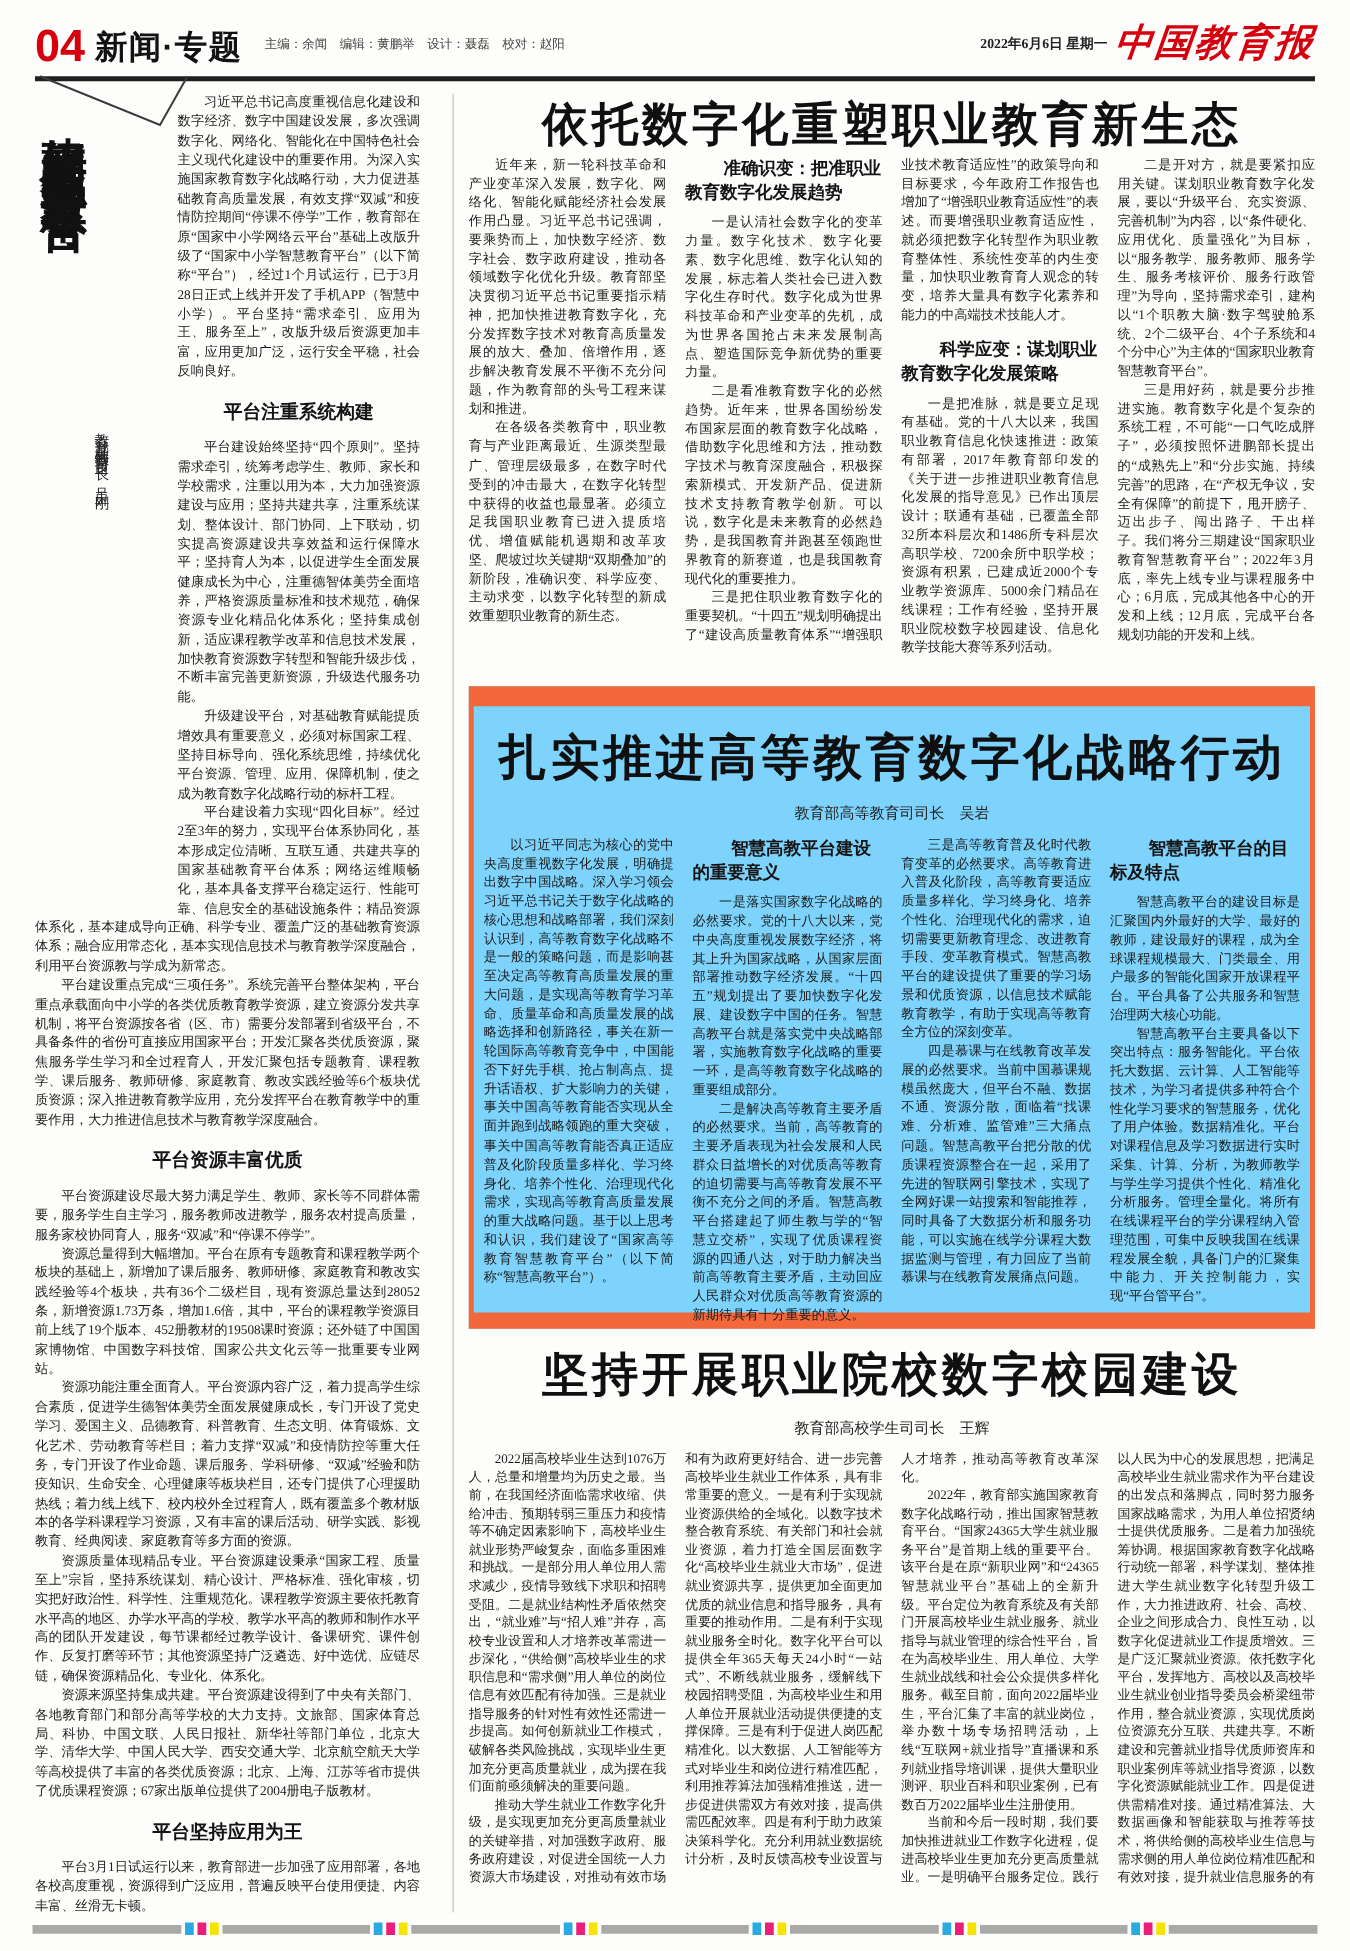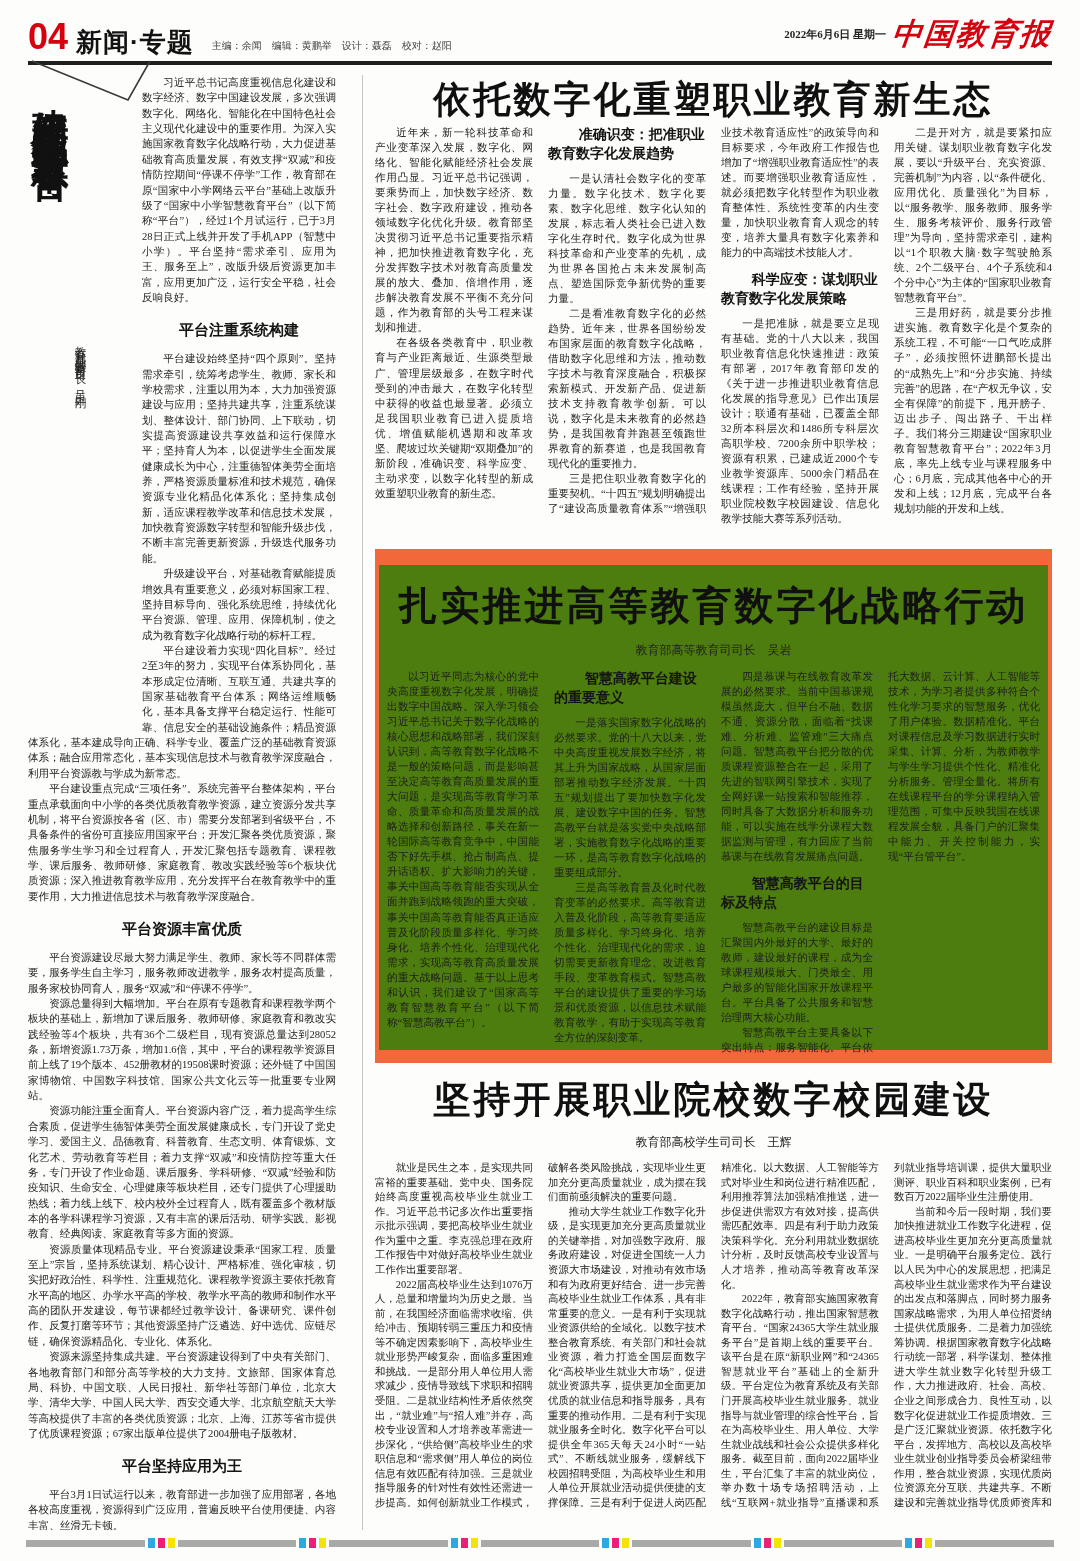--- a/index.html
+++ b/index.html
@@ -1,20 +1,20 @@
 <!DOCTYPE html>
 <html><head>
 <meta charset="utf-8">
 <style>
   html,body{margin:0;padding:0;background:#e8e8e4;}
   .page{position:relative;width:1080px;height:1561px;margin:0 auto;background:#fdfdfb;
         font-family:"Liberation Serif","DejaVu Serif",serif;color:#1c1c1c;overflow:hidden;}
   
   .hdr{display:flex;justify-content:space-between;align-items:flex-end;padding:14px 28px 4px 28px;}
-  .hdr-left{display:flex;align-items:flex-end;gap:8px;}
+  .hdr-left{display:flex;align-items:center;gap:8px;}
   .pageno{font-family:"Liberation Sans","DejaVu Sans",sans-serif;font-size:36px;font-weight:bold;color:#d6000f;line-height:1;}
   .section{font-family:"Liberation Sans","DejaVu Sans",sans-serif;font-size:26px;font-weight:900;color:#121212;letter-spacing:1px;line-height:1;}
   .credits{font-size:10px;color:#444;margin-left:10px;position:relative;top:-2px;}
   .hdr-right{display:flex;align-items:center;gap:6px;}
   .date{font-size:11px;color:#222;font-weight:bold;}
   .masthead{font-size:30px;font-weight:900;font-style:italic;color:#d6000f;
             font-family:"Liberation Serif","DejaVu Serif",serif;letter-spacing:2px;transform:skewX(-6deg);}
   .rule{height:4px;background:#1f1f1f;margin:2px 28px 0 28px;}
   .swoosh{position:absolute;left:30px;top:60px;}
   
@@ -37,21 +37,21 @@
   .cols-mid{column-count:4;height:400px;font-size:10.6px;line-height:1.42;}
   .cols-bot{column-count:4;height:362px;font-size:10.4px;line-height:1.4;}
   p.p{margin:0;text-indent:2em;}
   h3.h{font-family:"Liberation Sans","DejaVu Sans",sans-serif;font-size:14px;font-weight:900;
        margin:10px 0 8px 0;text-indent:2.2em;line-height:1.35;color:#141414;text-align:left;}
   h3.hc{font-family:"Liberation Sans","DejaVu Sans",sans-serif;font-size:15px;font-weight:900;
         margin:14px 0 10px 0;text-align:center;text-indent:0;color:#141414;}
   
   .top-art{height:472px;}
   .boxed{border-left:4px solid #f2683a;border-right:4px solid #f2683a;border-top:16px solid #f2683a;
-         border-bottom:13px solid #f2683a;background:#4d7c0f;padding:14px 8px 6px 8px;height:465px;margin-top:2px;}
+         border-bottom:13px solid #f2683a;background:#7dd3fc;padding:14px 8px 6px 8px;height:465px;margin-top:2px;}
   .boxed .art-title{font-size:39px;}
   .bot-art{margin-top:12px;}
   .bot-art .art-title{font-size:37px;}
   
   .regstrip{position:absolute;left:26px;right:26px;bottom:14px;height:8px;display:flex;align-items:center;gap:3px;}
   .regbar{flex:1;height:7px;background:#a9a9a7;}
   .regsq{width:7px;height:10px;flex:none;}
 </style>
 </head>
 <body>
@@ -118,33 +118,33 @@
           </div>
       </article>
 
       <article class="boxed">
         <h1 class="art-title">扎实推进高等教育数字化战略行动</h1>
         <div class="byline">教育部高等教育司司长　吴岩</div>
         <div class="cols cols-mid">
             <p class="p">以习近平同志为核心的党中央高度重视数字化发展，明确提出数字中国战略。深入学习领会习近平总书记关于数字化战略的核心思想和战略部署，我们深刻认识到，高等教育数字化战略不是一般的策略问题，而是影响甚至决定高等教育高质量发展的重大问题，是实现高等教育学习革命、质量革命和高质量发展的战略选择和创新路径，事关在新一轮国际高等教育竞争中，中国能否下好先手棋、抢占制高点、提升话语权、扩大影响力的关键，事关中国高等教育能否实现从全面并跑到战略领跑的重大突破，事关中国高等教育能否真正适应普及化阶段质量多样化、学习终身化、培养个性化、治理现代化需求，实现高等教育高质量发展的重大战略问题。基于以上思考和认识，我们建设了“国家高等教育智慧教育平台”（以下简称“智慧高教平台”）。</p>
             <h3 class="h">智慧高教平台建设的重要意义</h3>
             <p class="p">一是落实国家数字化战略的必然要求。党的十八大以来，党中央高度重视发展数字经济，将其上升为国家战略，从国家层面部署推动数字经济发展。“十四五”规划提出了要加快数字化发展、建设数字中国的任务。智慧高教平台就是落实党中央战略部署，实施教育数字化战略的重要一环，是高等教育数字化战略的重要组成部分。</p>
+            <p class="p">二是解决高等教育主要矛盾的必然要求。当前，高等教育的主要矛盾表现为社会发展和人民群众日益增长的对优质高等教育的迫切需要与高等教育发展不平衡不充分之间的矛盾。智慧高教平台搭建起了师生教与学的“智慧立交桥”，实现了优质课程资源的四通八达，对于助力解决当前高等教育主要矛盾，主动回应人民群众对优质高等教育资源的新期待具有十分重要的意义。</p>
             <p class="p">三是高等教育普及化时代教育变革的必然要求。高等教育进入普及化阶段，高等教育要适应质量多样化、学习终身化、培养个性化、治理现代化的需求，迫切需要更新教育理念、改进教育手段、变革教育模式。智慧高教平台的建设提供了重要的学习场景和优质资源，以信息技术赋能教育教学，有助于实现高等教育全方位的深刻变革。</p>
             <p class="p">四是慕课与在线教育改革发展的必然要求。当前中国慕课规模虽然庞大，但平台不融、数据不通、资源分散，面临着“找课难、分析难、监管难”三大痛点问题。智慧高教平台把分散的优质课程资源整合在一起，采用了先进的智联网引擎技术，实现了全网好课一站搜索和智能推荐，同时具备了大数据分析和服务功能，可以实施在线学分课程大数据监测与管理，有力回应了当前慕课与在线教育发展痛点问题。</p>
             <h3 class="h">智慧高教平台的目标及特点</h3>
             <p class="p">智慧高教平台的建设目标是汇聚国内外最好的大学、最好的教师，建设最好的课程，成为全球课程规模最大、门类最全、用户最多的智能化国家开放课程平台。平台具备了公共服务和智慧治理两大核心功能。</p>
             <p class="p">智慧高教平台主要具备以下突出特点：服务智能化。平台依托大数据、云计算、人工智能等技术，为学习者提供多种符合个性化学习要求的智慧服务，优化了用户体验。数据精准化。平台对课程信息及学习数据进行实时采集、计算、分析，为教师教学与学生学习提供个性化、精准化分析服务。管理全量化。将所有在线课程平台的学分课程纳入管理范围，可集中反映我国在线课程发展全貌，具备门户的汇聚集中能力、开关控制能力，实现“平台管平台”。</p>
           </div>
       </article>
 
       <article class="bot-art">
         <h1 class="art-title">坚持开展职业院校数字校园建设</h1>
         <div class="byline">教育部高校学生司司长　王辉</div>
         <div class="cols cols-bot">
-            <p class="p">就业是民生之本，是实现共同富裕的重要基础。党中央、国务院始终高度重视高校毕业生就业工作。习近平总书记多次作出重要指示批示强调，要把高校毕业生就业作为重中之重。李克强总理在政府工作报告中对做好高校毕业生就业工作作出重要部署。</p>
             <p class="p">2022届高校毕业生达到1076万人，总量和增量均为历史之最。当前，在我国经济面临需求收缩、供给冲击、预期转弱三重压力和疫情等不确定因素影响下，高校毕业生就业形势严峻复杂，面临多重困难和挑战。一是部分用人单位用人需求减少，疫情导致线下求职和招聘受阻。二是就业结构性矛盾依然突出，“就业难”与“招人难”并存，高校专业设置和人才培养改革需进一步深化，“供给侧”高校毕业生的求职信息和“需求侧”用人单位的岗位信息有效匹配有待加强。三是就业指导服务的针对性有效性还需进一步提高。如何创新就业工作模式，破解各类风险挑战，实现毕业生更加充分更高质量就业，成为摆在我们面前亟须解决的重要问题。</p>
             <p class="p">推动大学生就业工作数字化升级，是实现更加充分更高质量就业的关键举措，对加强数字政府、服务政府建设，对促进全国统一人力资源大市场建设，对推动有效市场和有为政府更好结合、进一步完善高校毕业生就业工作体系，具有非常重要的意义。一是有利于实现就业资源供给的全域化。以数字技术整合教育系统、有关部门和社会就业资源，着力打造全国层面数字化“高校毕业生就业大市场”，促进就业资源共享，提供更加全面更加优质的就业信息和指导服务，具有重要的推动作用。二是有利于实现就业服务全时化。数字化平台可以提供全年365天每天24小时“一站式”、不断线就业服务，缓解线下校园招聘受阻，为高校毕业生和用人单位开展就业活动提供便捷的支撑保障。三是有利于促进人岗匹配精准化。以大数据、人工智能等方式对毕业生和岗位进行精准匹配，利用推荐算法加强精准推送，进一步促进供需双方有效对接，提高供需匹配效率。四是有利于助力政策决策科学化。充分利用就业数据统计分析，及时反馈高校专业设置与人才培养，推动高等教育改革深化。</p>
             <p class="p">2022年，教育部实施国家教育数字化战略行动，推出国家智慧教育平台。“国家24365大学生就业服务平台”是首期上线的重要平台。该平台是在原“新职业网”和“24365智慧就业平台”基础上的全新升级。平台定位为教育系统及有关部门开展高校毕业生就业服务、就业指导与就业管理的综合性平台，旨在为高校毕业生、用人单位、大学生就业战线和社会公众提供多样化服务。截至目前，面向2022届毕业生，平台汇集了丰富的就业岗位，举办数十场专场招聘活动，上线“互联网+就业指导”直播课和系列就业指导培训课，提供大量职业测评、职业百科和职业案例，已有数百万2022届毕业生注册使用。</p>
             <p class="p">当前和今后一段时期，我们要加快推进就业工作数字化进程，促进高校毕业生更加充分更高质量就业。一是明确平台服务定位。践行以人民为中心的发展思想，把满足高校毕业生就业需求作为平台建设的出发点和落脚点，同时努力服务国家战略需求，为用人单位招贤纳士提供优质服务。二是着力加强统筹协调。根据国家教育数字化战略行动统一部署，科学谋划、整体推进大学生就业数字化转型升级工作，大力推进政府、社会、高校、企业之间形成合力、良性互动，以数字化促进就业工作提质增效。三是广泛汇聚就业资源。依托数字化平台，发挥地方、高校以及高校毕业生就业创业指导委员会桥梁纽带作用，整合就业资源，实现优质岗位资源充分互联、共建共享。不断建设和完善就业指导优质师资库和职业案例库等就业指导资源，以数字化资源赋能就业工作。四是促进供需精准对接。通过精准算法、大数据画像和智能获取与推荐等技术，将供给侧的高校毕业生信息与需求侧的用人单位岗位精准匹配和有效对接，提升就业信息服务的有效性和针对性。五是确保信息安全准确。通过全国学籍信息库联动学生信息，与有关部门和第三方平台联动用人单位信息，实现高校毕业生和用人单位供需双方的信息可信可靠。六是加强数据分析反馈。通过大学生就业数据统计，分析人才成长规律、学校学科专业布局、就业与产业的匹配情况，为人才培养模式改革、学科专业调整、招生计划安排等提供决策支持。七是提升高校就业战线数字化工作能力。通过试点推广、专题培训、典型示范、经验交流等方式，提升战线数字化应用能力，助力教育治理体系和治理能力现代化水平提升。</p>
           </div>
       </article>
 
     </section>
   </main>
 

